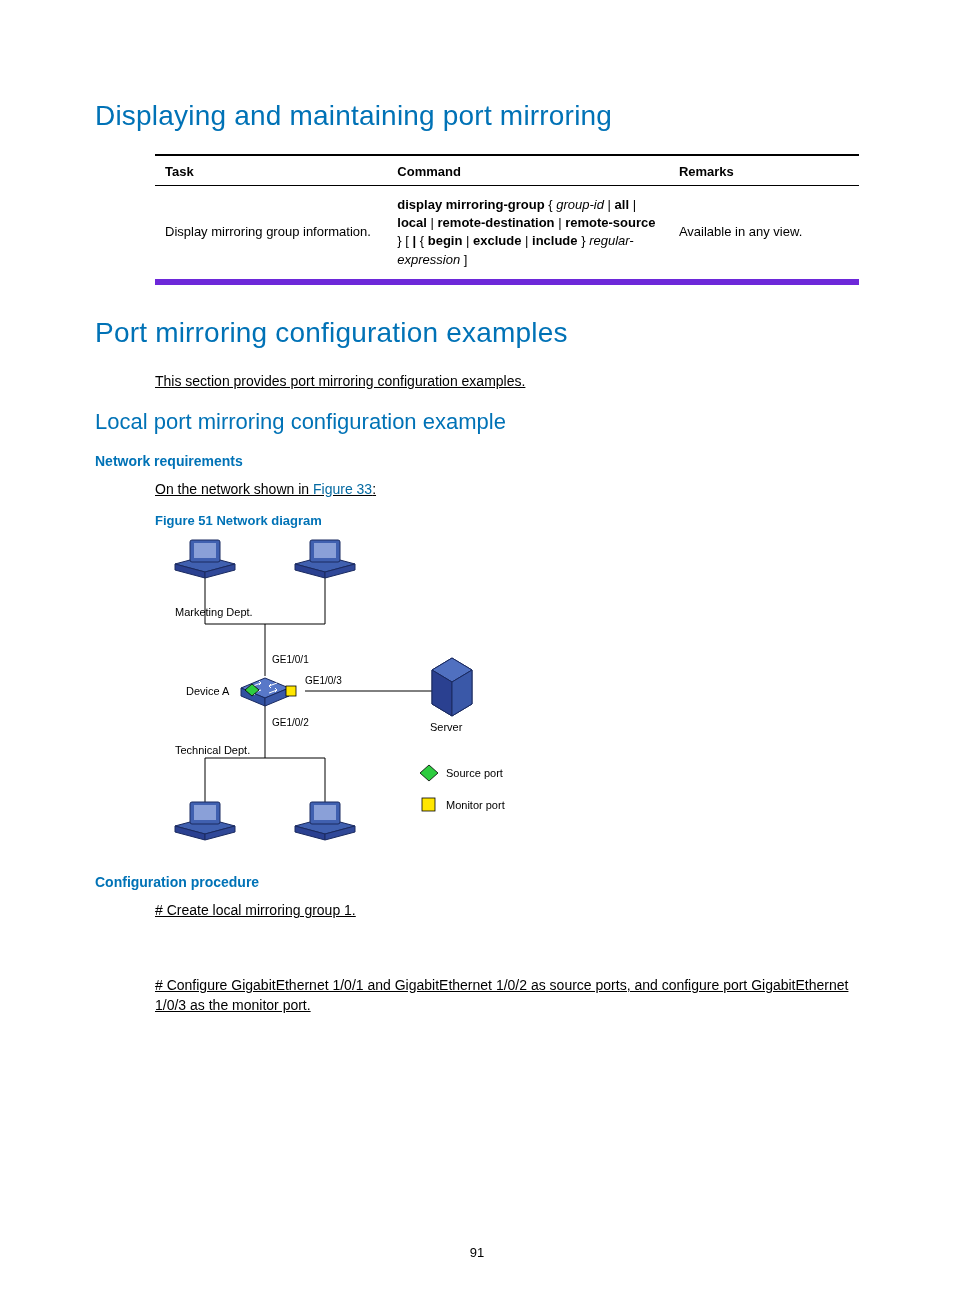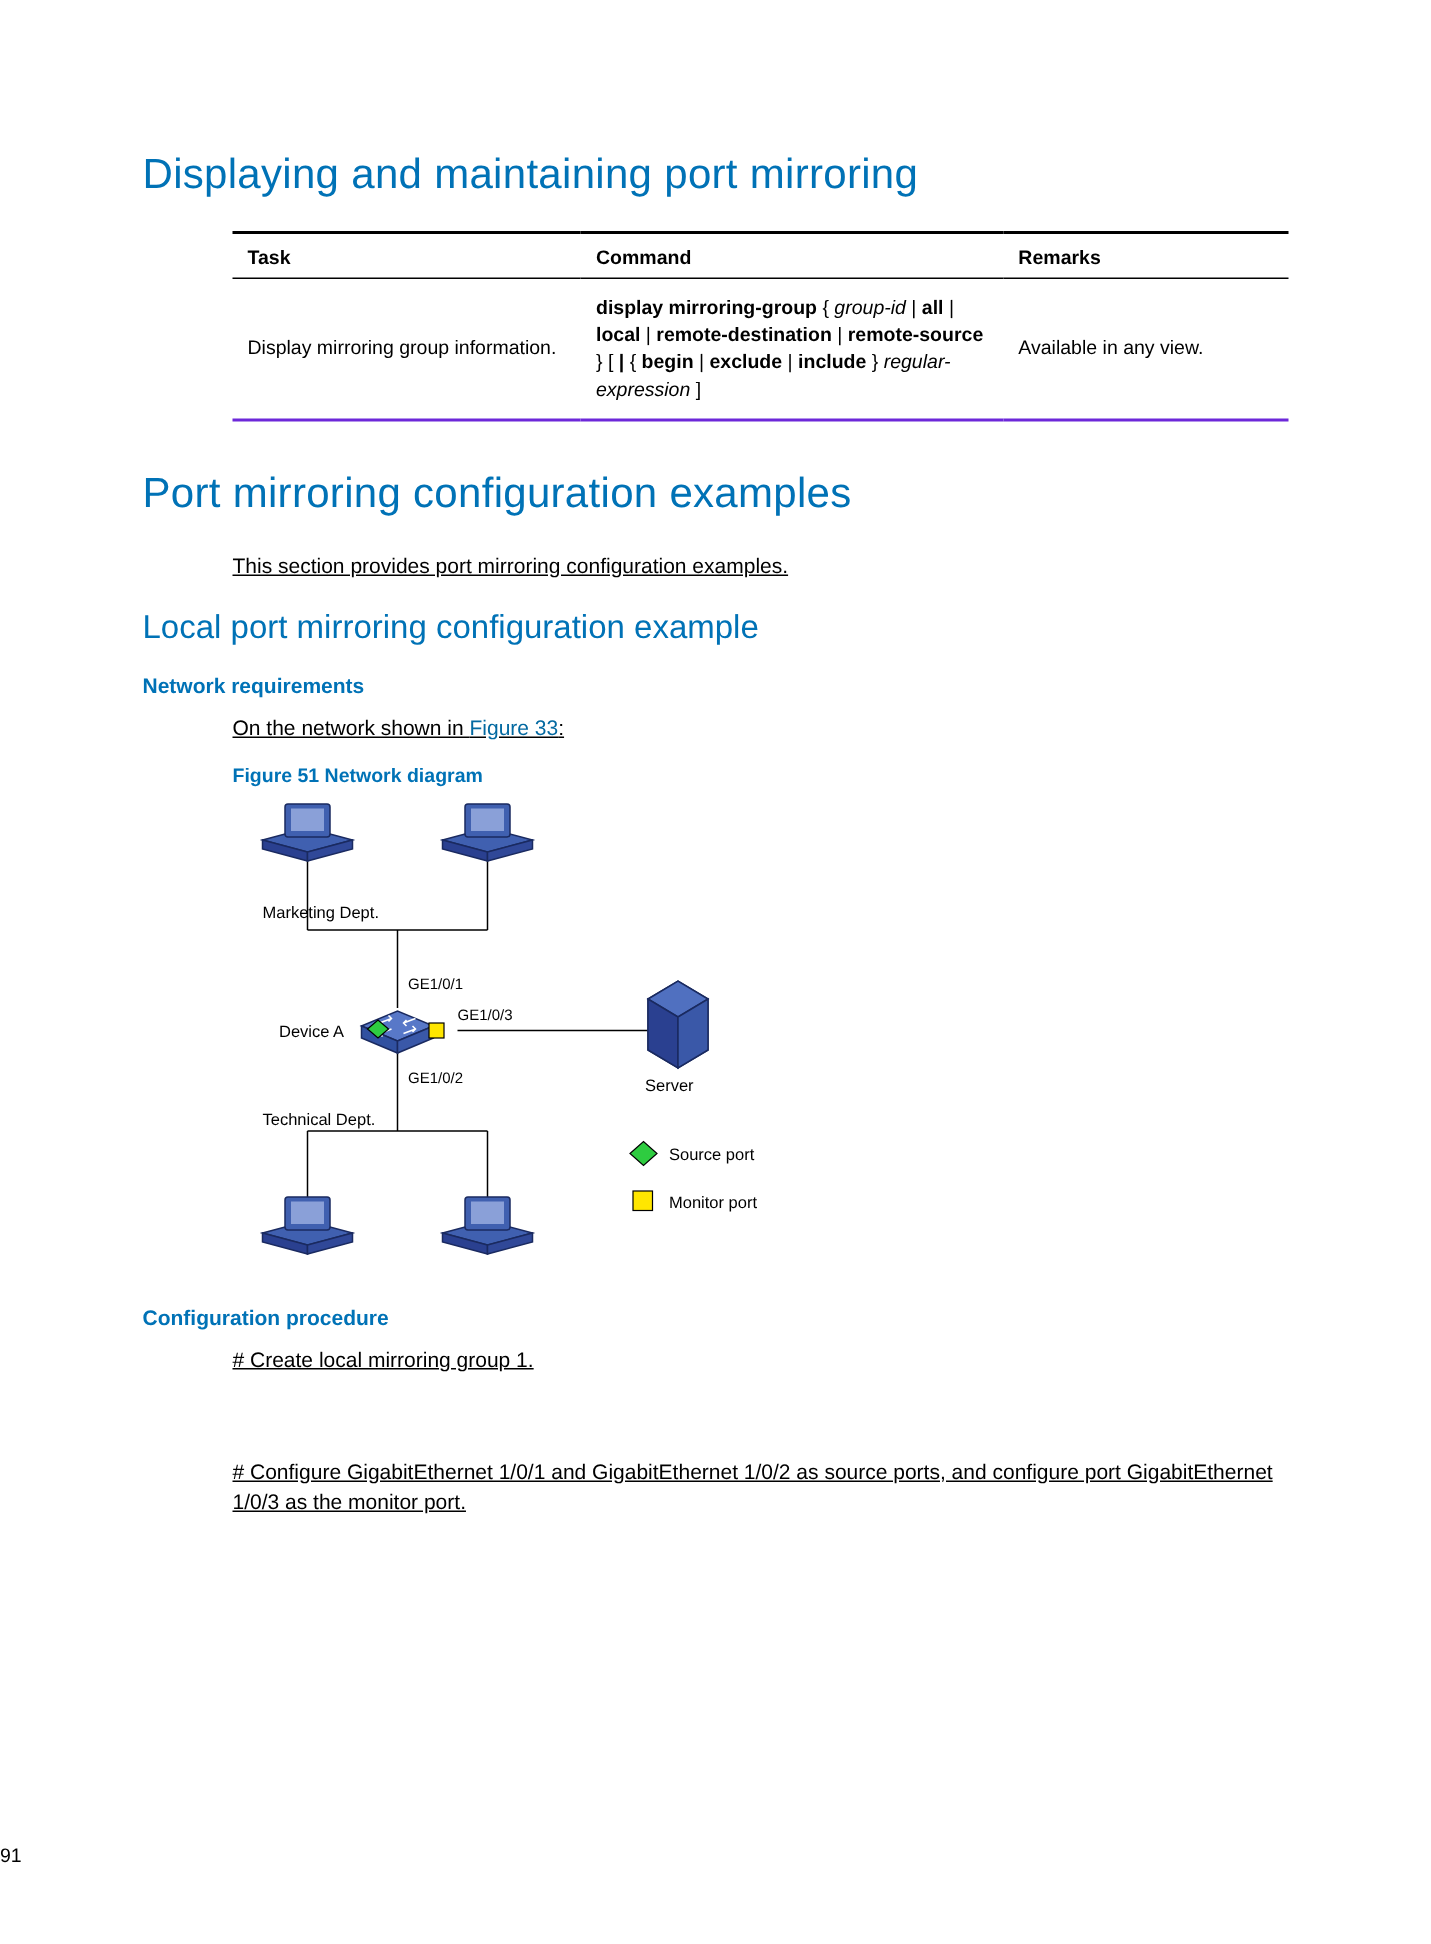--- a/index.html
+++ b/index.html
@@ -58,21 +58,21 @@
   }
   table.cmd thead th {
     text-align: left;
     font-weight: bold;
     padding: 8px 10px 6px 10px;
     border-top: 2px solid #000;
     border-bottom: 1px solid #000;
   }
   table.cmd tbody td {
     padding: 10px 10px;
-    border-bottom: 2px solid #6d28d9;
+    border-bottom: 6px solid #6d28d9;
     vertical-align: middle;
     line-height: 1.4;
   }
   .italic { font-style: italic; }
   .bold { font-weight: bold; }
   ul.req {
     list-style: none;
     margin-left: 60px;
     padding: 0;
     font-size: 14px;
@@ -93,23 +93,23 @@
   }
   .link { color: #0369a1; }
   .diagram {
     margin-left: 55px;
     width: 420px;
     height: 320px;
     position: relative;
   }
   .page-num {
     position: absolute;
-    bottom: 52px;
+    bottom: 36px;
     left: 0; right: 0;
-    text-align: left;
+    text-align: center;
     font-size: 13px;
   }
   .sec2 { margin-top: 32px; }
 </style>
 </head>
 <body>
 
 <div class="h1">Displaying and maintaining port mirroring</div>
 
 <table class="cmd">

